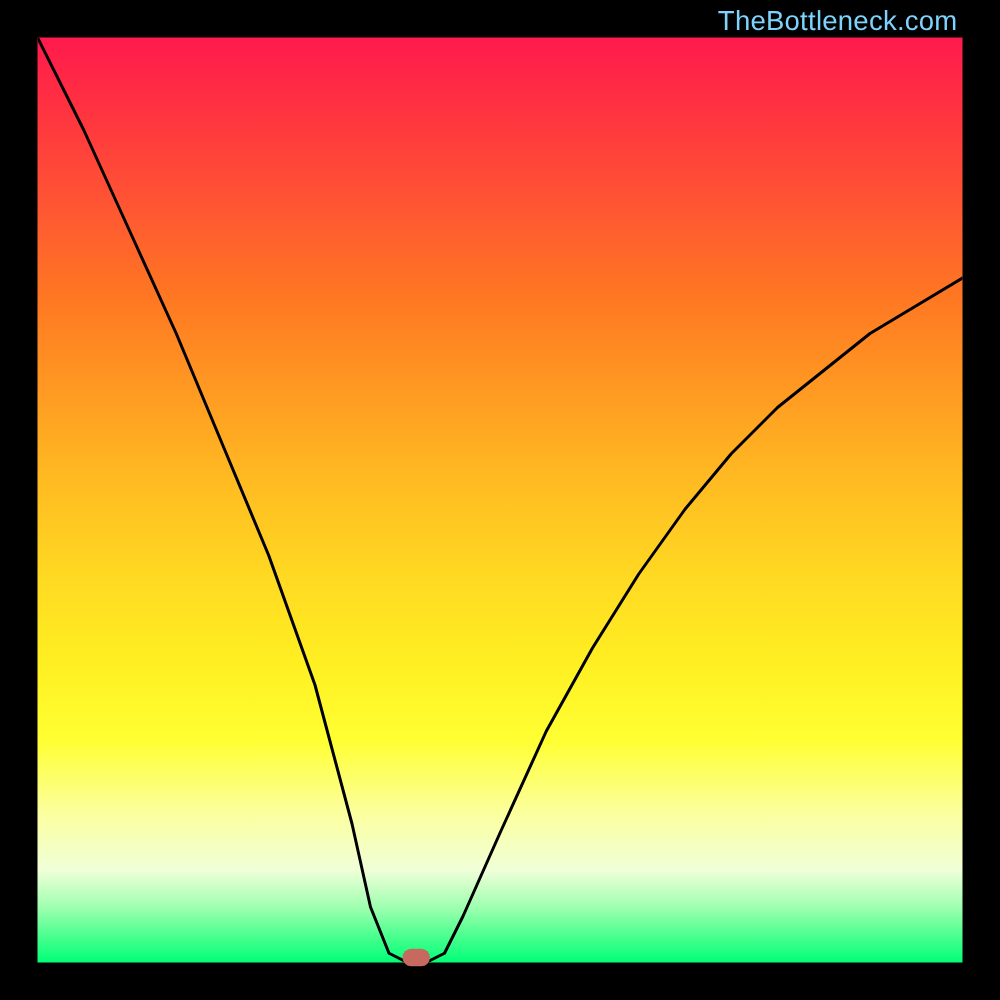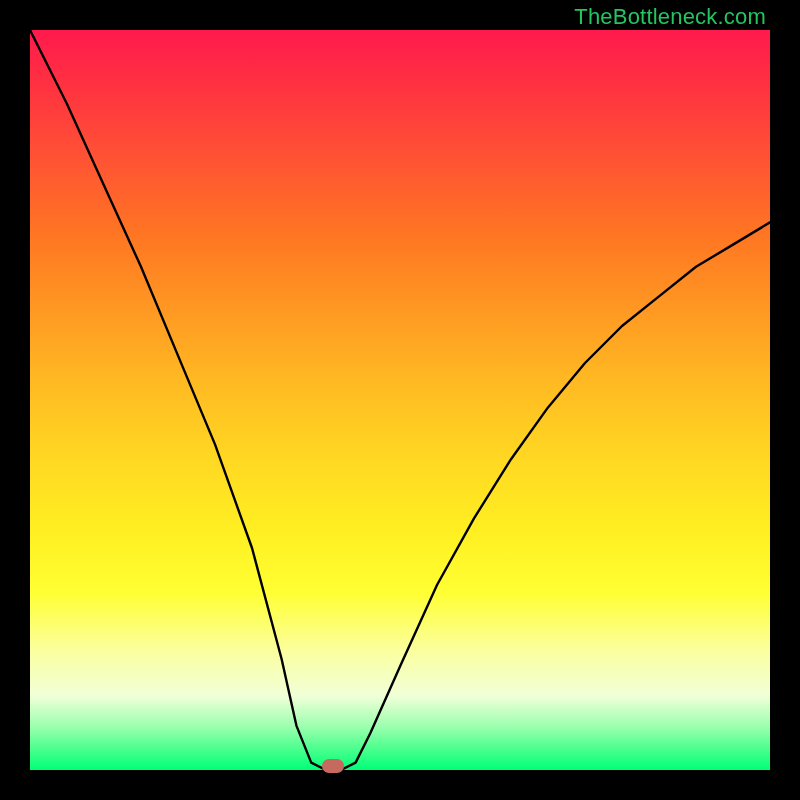--- a/index.html
+++ b/index.html
@@ -54,21 +54,21 @@
     width: 22px;
     height: 14px;
     background: #c6695f;
     border-radius: 7px;
     transform: translate(-50%, -50%);
   }
   .watermark {
     position: absolute;
     top: 4px;
     right: 34px;
-    color: #22c55e;
+    color: #7dd3fc;
     font-size: 22px;
     font-weight: 500;
     letter-spacing: 0.2px;
   }
 </style>
 </head>
 <body>
 
 <div class="frame">
 

